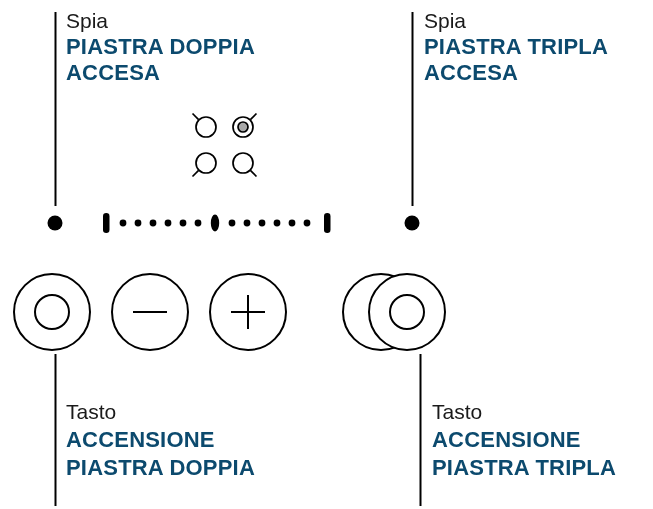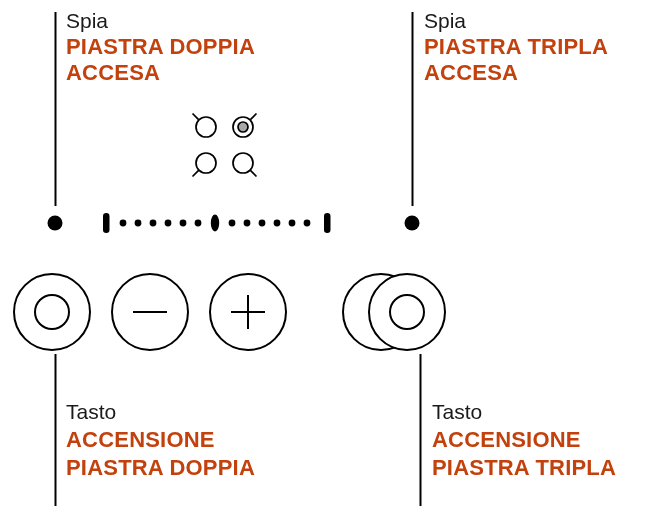--- a/index.html
+++ b/index.html
@@ -29,21 +29,21 @@
     font-size: 21px;
     font-weight: 400;
     line-height: 26px;
     color: #1a1a1a;
   }
   .callout .bold {
     font-size: 22px;
     font-weight: 700;
     line-height: 26px;
     letter-spacing: 0.2px;
-    color: #c2410c;
+    color: #0c4a6e;
   }
   .callout.bottom .plain,
   .callout.bottom .bold {
     line-height: 28px;
   }
 </style>
 </head>
 <body>
 
 <div class="canvas">

